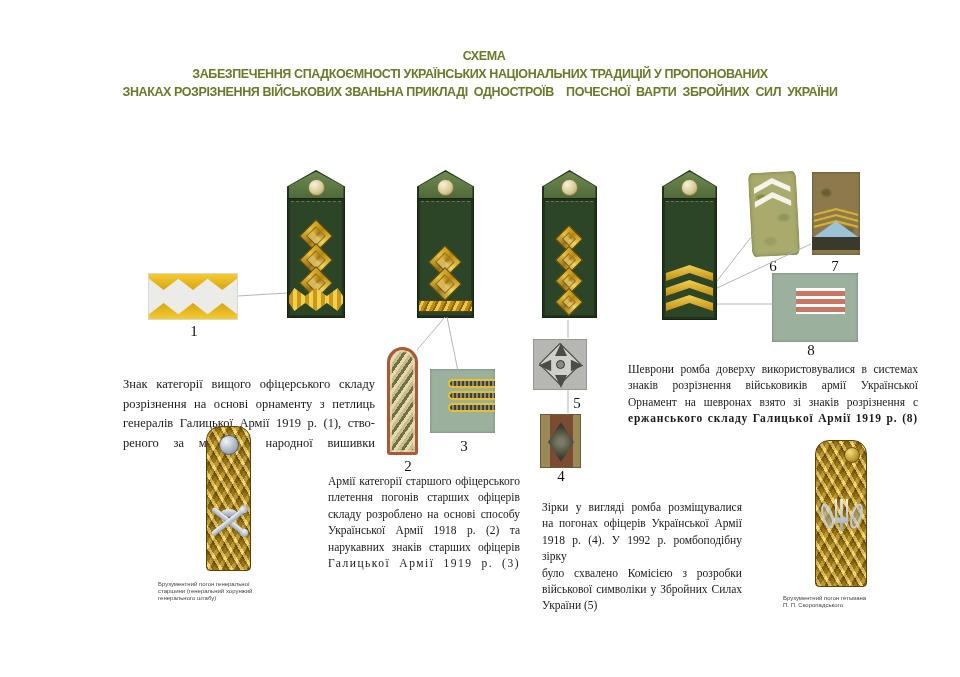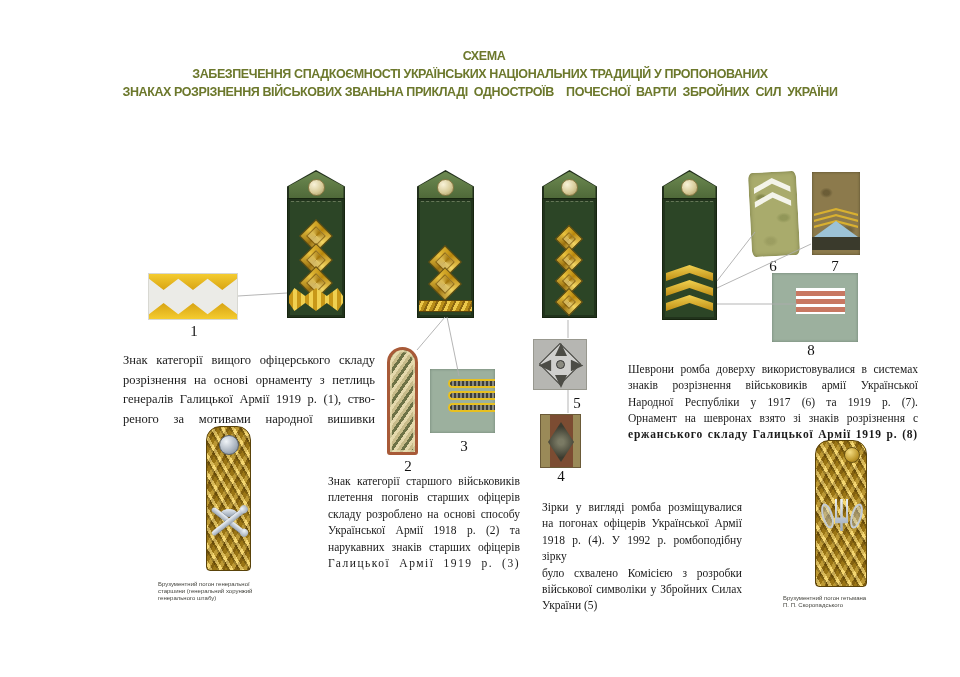--- a/index.html
+++ b/index.html
@@ -101,21 +101,21 @@
     background:linear-gradient(180deg,#e6ecf2,#93a0ae);}
   .laurel{position:absolute;width:11px;height:26px;border:2px solid #c4ccd4;border-radius:50%;
     box-sizing:border-box;background:rgba(205,214,224,.4);}
   .trident{position:absolute;left:12px;top:4px;width:13px;height:32px;
     background:linear-gradient(180deg,#eef2f6,#9aa6b4);
     clip-path:polygon(0% 0%,15% 0%,15% 58%,40% 58%,40% 0%,60% 0%,60% 58%,85% 58%,85% 0%,100% 0%,100% 76%,60% 76%,60% 100%,40% 100%,40% 76%,0% 76%);}
   
   .note{position:absolute;color:#1a1a1a;}
   .note .jl{text-align:justify;text-align-last:justify;white-space:normal;}
   .note .ll{text-align:left;}
-  .n1{font-size:12.5px;line-height:19.5px;}
+  .n1{font-size:12.5px;line-height:19.5px;margin-top:24px;}
   .n2,.n3{font-size:11.5px;line-height:16.4px;}
   .n4{font-size:11.5px;line-height:16.3px;}
   .fig-num{position:absolute;width:14px;text-align:center;font-size:15px;color:#111;
     font-family:"Liberation Serif",serif;}
   .cap-txt{position:absolute;font-size:6px;line-height:7px;color:#44443e;
     font-family:"Liberation Sans",sans-serif;}
   .cap-txt div{white-space:nowrap;}
   svg.lines{position:absolute;left:0;top:0;z-index:5;pointer-events:none;}
 </style>
 </head>
@@ -230,41 +230,40 @@
   <div class="fig-num" style="left:804px;top:342px;">8</div>
 
   <div class="note n1" style="left:123px;top:351px;width:252px;">
     <div class="jl">Знак категорії вищого офіцерського складу</div>
     <div class="jl">розрізнення на основі орнаменту з петлиць</div>
     <div class="jl">генералів Галицької Армії 1919 р. (1), ство-</div>
     <div class="jl">реного за мотивами народної вишивки</div>
   </div>
 
   <div class="note n2" style="left:328px;top:473px;width:192px;">
-    <div class="jl">Знак категорії старшого військовиків</div>
+    <div class="jl">Армії категорії старшого офіцерського</div>
     <div class="jl">плетення погонів старших офіцерів</div>
     <div class="jl">складу розроблено на основі способу</div>
     <div class="jl">Української Армії 1918 р. (2) та</div>
     <div class="jl">нарукавних знаків старших офіцерів</div>
     <div class="jl" style="letter-spacing:1.5px;">Галицької Армії 1919 р. (3)</div>
   </div>
 
   <div class="note n3" style="left:542px;top:499px;width:200px;">
     <div class="jl">Зірки у вигляді ромба розміщувалися</div>
     <div class="jl">на погонах офіцерів Української Армії</div>
     <div class="jl">1918 р. (4). У 1992 р. ромбоподібну зірку</div>
     <div class="jl">було схвалено Комісією з розробки</div>
     <div class="jl">військової символіки у Збройних Силах</div>
     <div class="ll">України (5)</div>
   </div>
 
   <div class="note n4" style="left:628px;top:361px;width:290px;">
     <div class="jl">Шеврони ромба доверху використовувалися в системах</div>
     <div class="jl">знаків розрізнення військовиків армії Української</div>
-    <div class="jl">Народної Республіки у 1917 (6) та 1919 р. (7).</div>
     <div class="jl">Орнамент на шевронах взято зі знаків розрізнення с</div>
     <div class="jl" style="letter-spacing:0.8px;font-weight:bold;">ержанського складу Галицької Армії 1919 р. (8)</div>
   </div>
 
   <div class="abs braid" style="left:206px;top:426px;width:45px;height:145px;">
     <div class="btn-silver"></div>
     <div class="abs" style="left:1px;top:72px;width:42px;height:46px;">
       <div class="bow"></div>
       <div class="mace-bar" style="transform:rotate(38deg);"></div>
       <div class="mace-bar" style="transform:rotate(-38deg);"></div>

